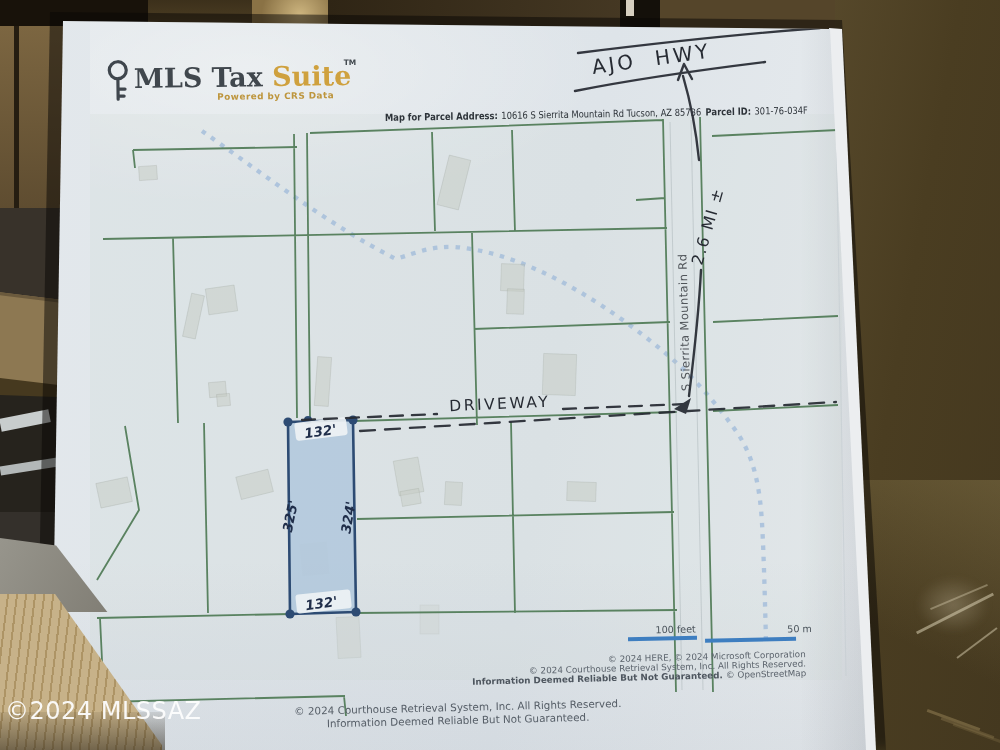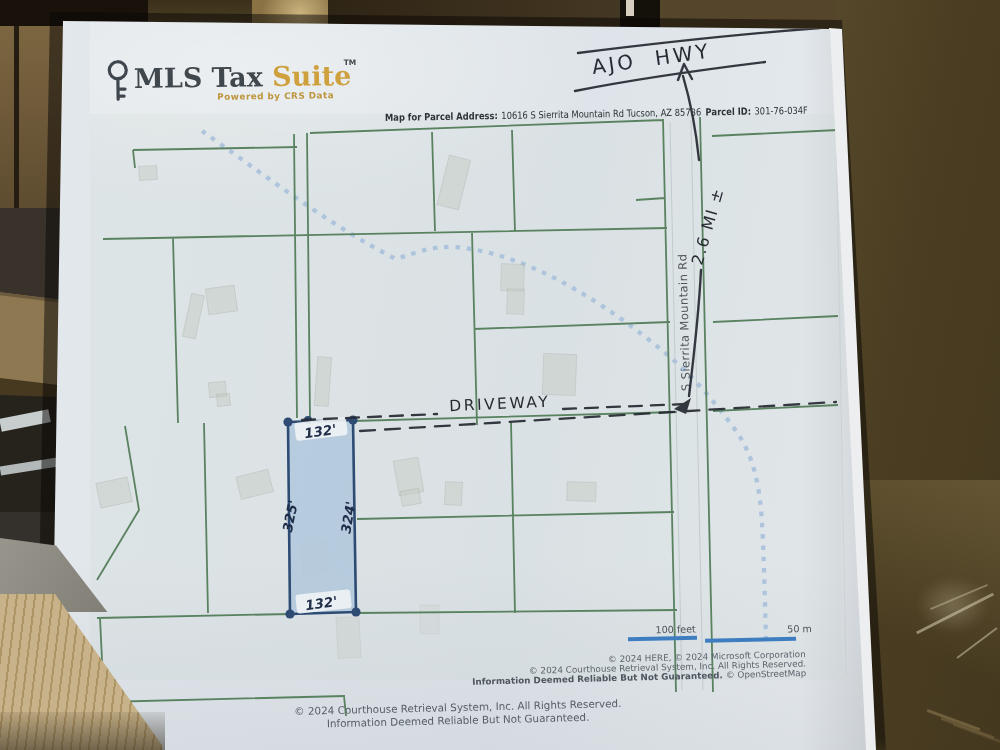--- a/index.html
+++ b/index.html
@@ -208,13 +208,14 @@
         <text class="t-footer" x="458" y="711" text-anchor="middle">© 2024 Courthouse Retrieval System, Inc. All Rights Reserved.</text>
         <text class="t-footer" x="458" y="724" text-anchor="middle">Information Deemed Reliable But Not Guaranteed.</text>
       </g>
     </svg>
   </div>
 
   <div class="abs tbl"></div>
   <div class="abs stack"></div>
   <div class="abs stack-shade"></div>
 
+  <div class="abs watermark">©2024 MLSSAZ</div>
 </div>
 
 </body></html>

